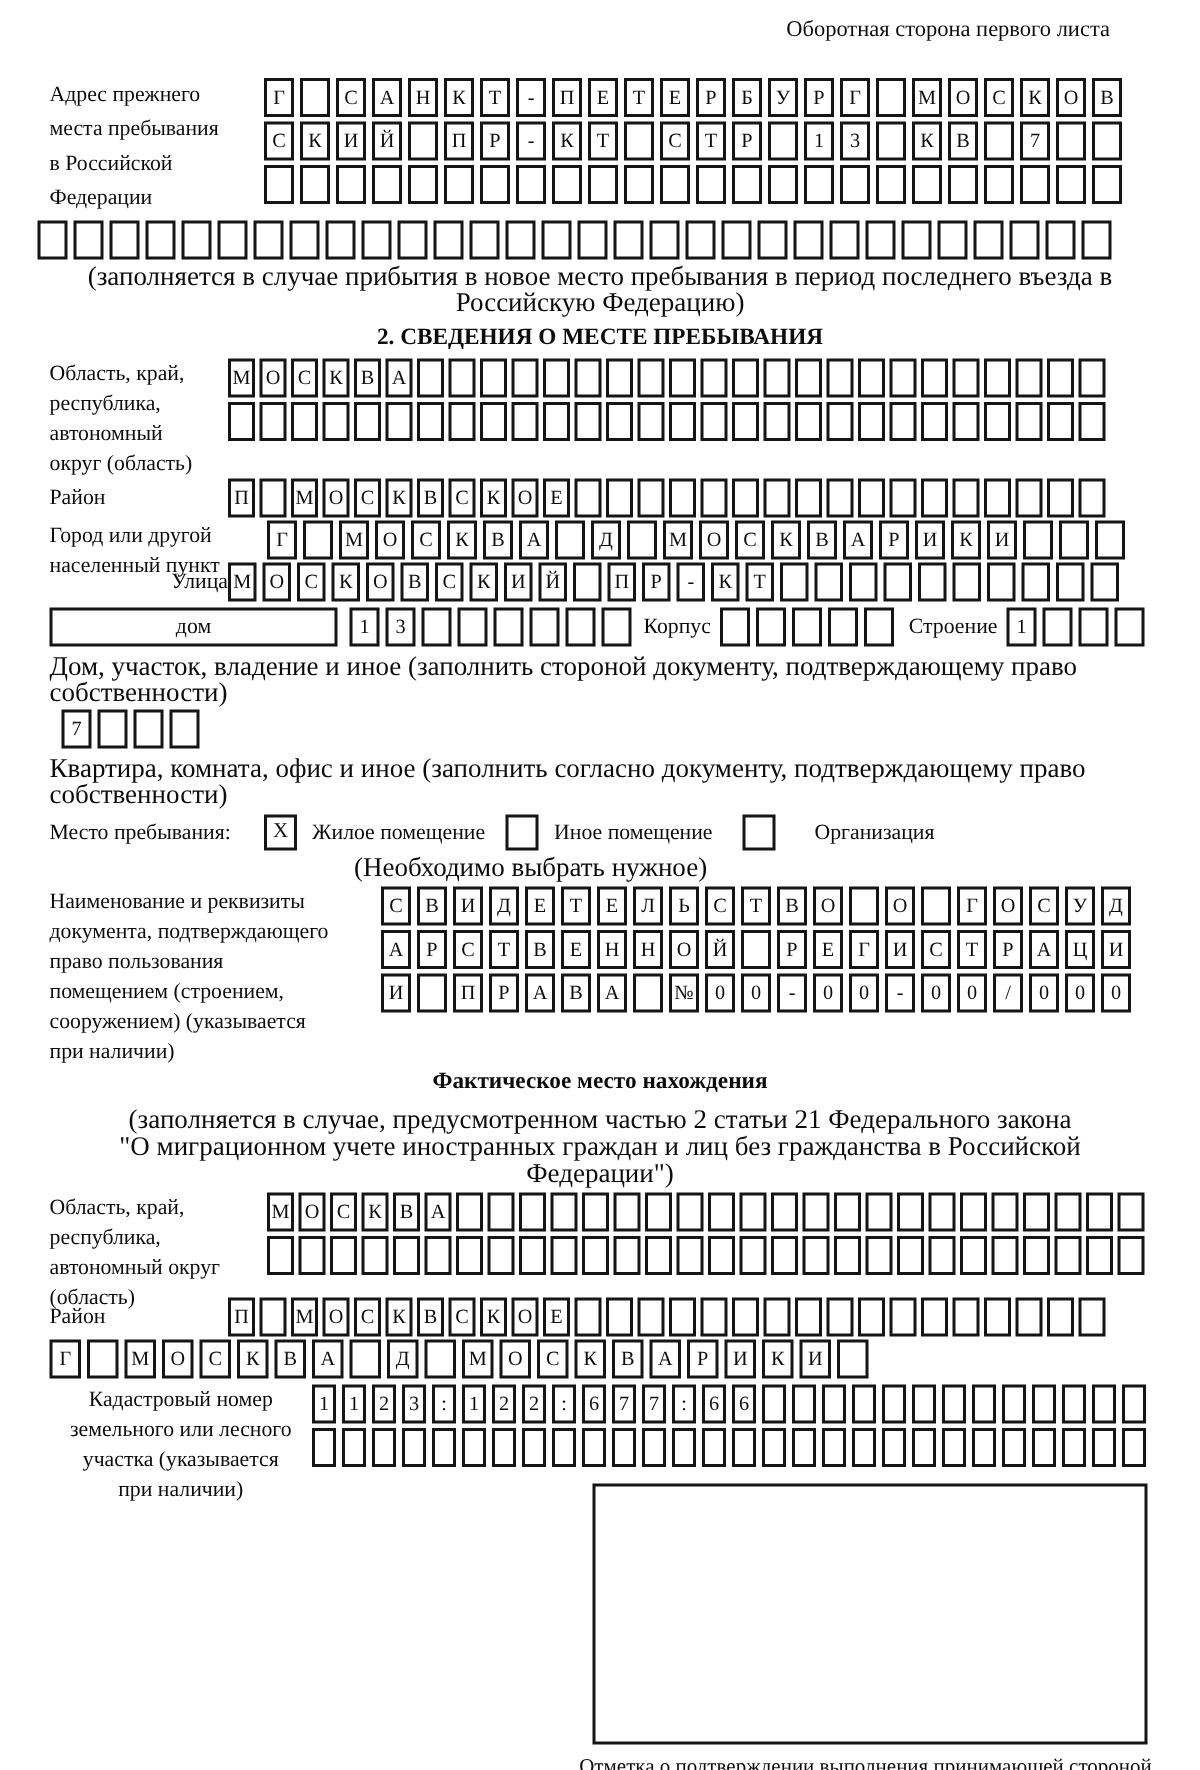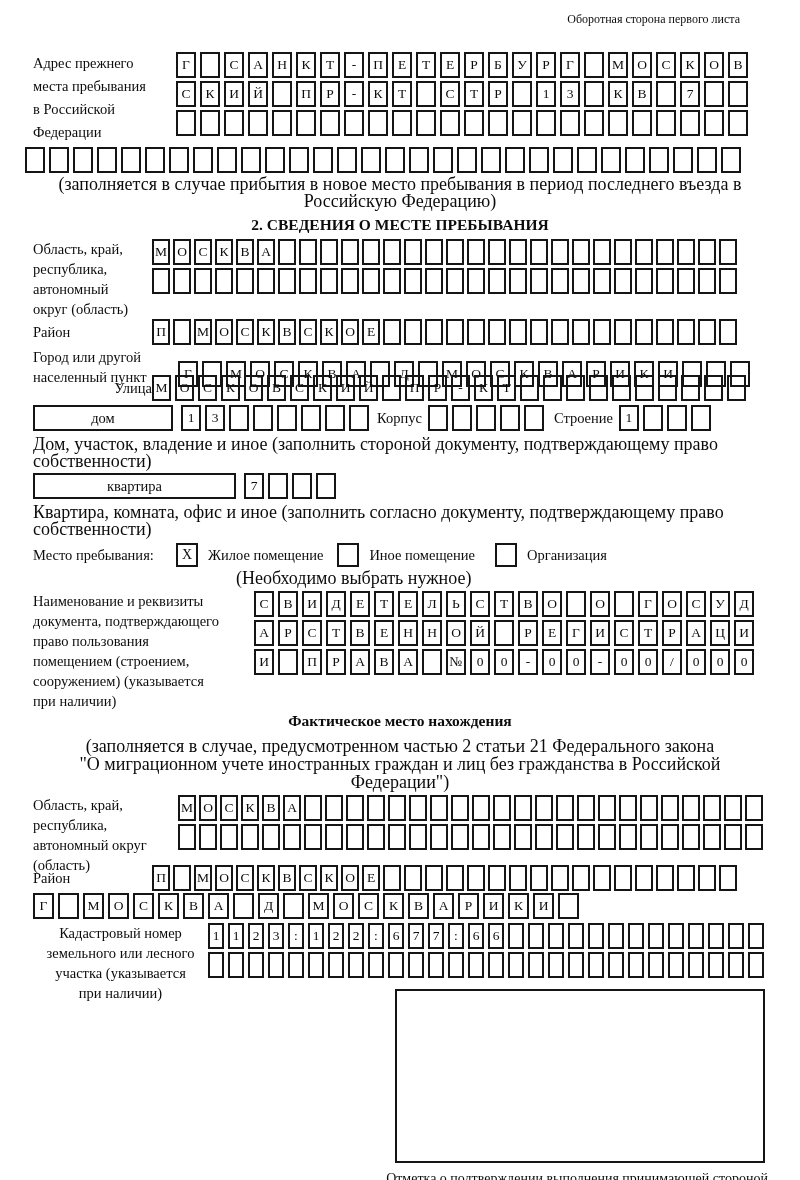--- a/index.html
+++ b/index.html
@@ -3,21 +3,21 @@
 <meta charset="utf-8">
 <style>
   * { margin:0; padding:0; box-sizing:border-box; }
   html,body { background:#fff; }
   body {
     width:800px; height:1180px; overflow:hidden;
     font-family:"Liberation Serif","DejaVu Serif",serif;
     color:#0c0c0c;
     padding:12px 33px 0 33px;
   }
-  .hdr { text-align:right; font-size:12px; padding-right:27px; height:18px; }
+  .hdr { text-align:right; font-size:15px; padding-right:27px; height:18px; }
   .frow { display:flex; align-items:flex-start; }
   .lab { font-size:14.5px; line-height:20px; white-space:pre-line; flex:0 0 auto; }
   .lab-addr { width:143px; line-height:23px; }
   .lab-s2  { width:119px; }
   .lab-s2b { width:145px; }
   .lab-gorod { width:145px; }
   .lab-doc { width:221px; }
   .lab-g2  { width:172px; }
   .lab-kad { width:175px; }
   .rows { display:flex; flex-direction:column; gap:3px; }
@@ -26,21 +26,21 @@
     height:26px; border:2px solid #151515; flex:0 0 auto;
     display:flex; align-items:center; justify-content:center;
     font-size:13.5px; font-family:"Liberation Serif","DejaVu Serif",serif;
   }
   .sz-a  { gap:4px; }   .sz-a  .cell { width:20px; }
   .sz-b  { gap:3px; }   .sz-b  .cell { width:18px; }
   .sz-u  { gap:4px; }   .sz-u  .cell { width:19px; }
   .sz-k  { gap:4px; }   .sz-k  .cell { width:16px; }
   .sz-g2 { gap:4px; }   .sz-g2 .cell { width:21px; }
   .wbox { height:26px; border:2px solid #151515; display:flex; align-items:center; justify-content:center; font-size:14.5px; }
-  .dom-box { width:140px; }
+  .dom-box { width:192px; }
   .kv-box  { width:203px; }
   .inline-lbl { font-size:14.5px; line-height:26px; }
   .note { font-size:18px; line-height:17px; }
   .note-c { text-align:center; }
   .sec-title { text-align:center; font-weight:bold; font-size:15.5px; line-height:20px; }
   .chk { width:22px; height:24px; border:2px solid #151515; display:flex; align-items:center; justify-content:center; font-size:14px; flex:0 0 auto; }
   .stamp-box { width:370px; height:174px; border:2px solid #151515; margin-left:362px; }
   .stamp-cap { width:384px; margin-left:352px; text-align:center; font-size:14px; line-height:19px; }
 </style>
 </head>
@@ -266,21 +266,21 @@
       <span class="cell"></span>
       <span class="cell"></span>
       <span class="cell"></span>
       <span class="cell"></span>
       <span class="cell"></span>
       <span class="cell"></span>
       <span class="cell"></span>
     </div>
 </div>
 
-<div class="frow" style="margin-top:2px;align-items:flex-end;">
+<div class="frow" style="margin-top:2px;">
   <div class="lab lab-gorod">Город или другой
 населенный пункт</div>
   <div class="cells sz-a">
       <span class="cell">Г</span>
       <span class="cell"></span>
       <span class="cell">М</span>
       <span class="cell">О</span>
       <span class="cell">С</span>
       <span class="cell">К</span>
       <span class="cell">В</span>
@@ -360,38 +360,37 @@
   <div class="cells sz-a" style="margin-left:6px;">
       <span class="cell">1</span>
       <span class="cell"></span>
       <span class="cell"></span>
       <span class="cell"></span>
     </div>
 </div>
 <div class="note" style="margin-top:5px;">Дом, участок, владение и иное (заполнить стороной документу, подтверждающему право собственности)</div>
 
 <div class="frow" style="margin-top:3px;">
-  <div class="wbox kv-box">квартира</div>
   <div class="cells sz-a" style="margin-left:8px;">
       <span class="cell">7</span>
       <span class="cell"></span>
       <span class="cell"></span>
       <span class="cell"></span>
     </div>
 </div>
 <div class="note" style="margin-top:5px;">Квартира, комната, офис и иное (заполнить согласно документу, подтверждающему право собственности)</div>
 
 <div class="frow" style="margin-top:4px; align-items:center;">
   <div class="lab" style="width:143px;">Место пребывания:</div>
   <div class="chk">X</div>
   <div class="inline-lbl" style="margin-left:10px;">Жилое помещение</div>
   <div class="chk" style="margin-left:14px;"></div>
   <div class="inline-lbl" style="margin-left:10px;">Иное помещение</div>
   <div class="chk" style="margin-left:20px;"></div>
-  <div class="inline-lbl" style="margin-left:10px;">Организация</div>
+  <div class="inline-lbl" style="margin-left:26px;">Организация</div>
 </div>
 <div class="note" style="margin-top:2px; margin-left:203px;">(Необходимо выбрать нужное)</div>
 
 <div class="frow" style="margin-top:4px;">
   <div class="lab lab-doc">Наименование и реквизиты
 документа, подтверждающего
 право пользования
 помещением (строением,
 сооружением) (указывается
 при наличии)</div>

